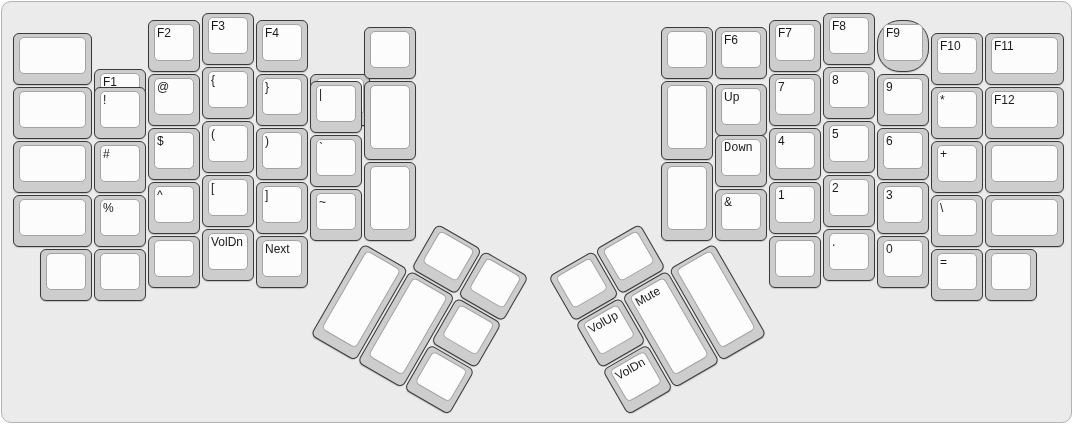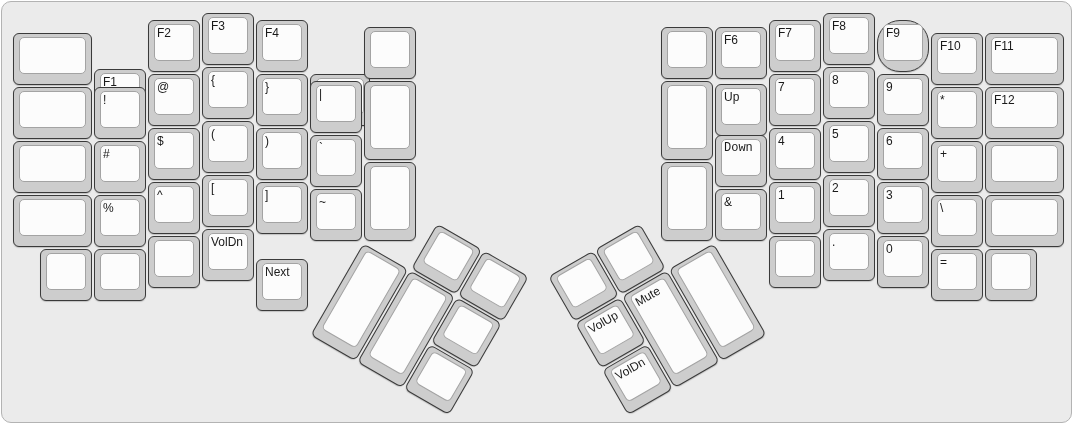--- a/index.html
+++ b/index.html
@@ -132,21 +132,21 @@
         <span class="keylabel">}</span>
       </div>
       <div class="key" style="left: 254px; top: 125.75px; width: 52px; height: 52px;">
         <div class="keytop"></div>
         <span class="keylabel">)</span>
       </div>
       <div class="key" style="left: 254px; top: 179.75px; width: 52px; height: 52px;">
         <div class="keytop"></div>
         <span class="keylabel">]</span>
       </div>
-      <div class="key" style="left: 254px; top: 233.75px; width: 52px; height: 52px; margin-top: 23px;">
+      <div class="key" style="left: 254px; top: 233.75px; width: 52px; height: 52px;">
         <div class="keytop"></div>
         <span class="keylabel">Next</span>
       </div>
       <div class="key" style="left: 308px; top: 38px; width: 60px; height: 52px; margin-top: 34px;">
         <div class="keytop"></div>
         <span class="keylabel">F5</span>
       </div>
       <div class="key" style="left: 308px; top: 78.5px; width: 52px; height: 52px;">
         <div class="keytop"></div>
         <span class="keylabel">|</span>

